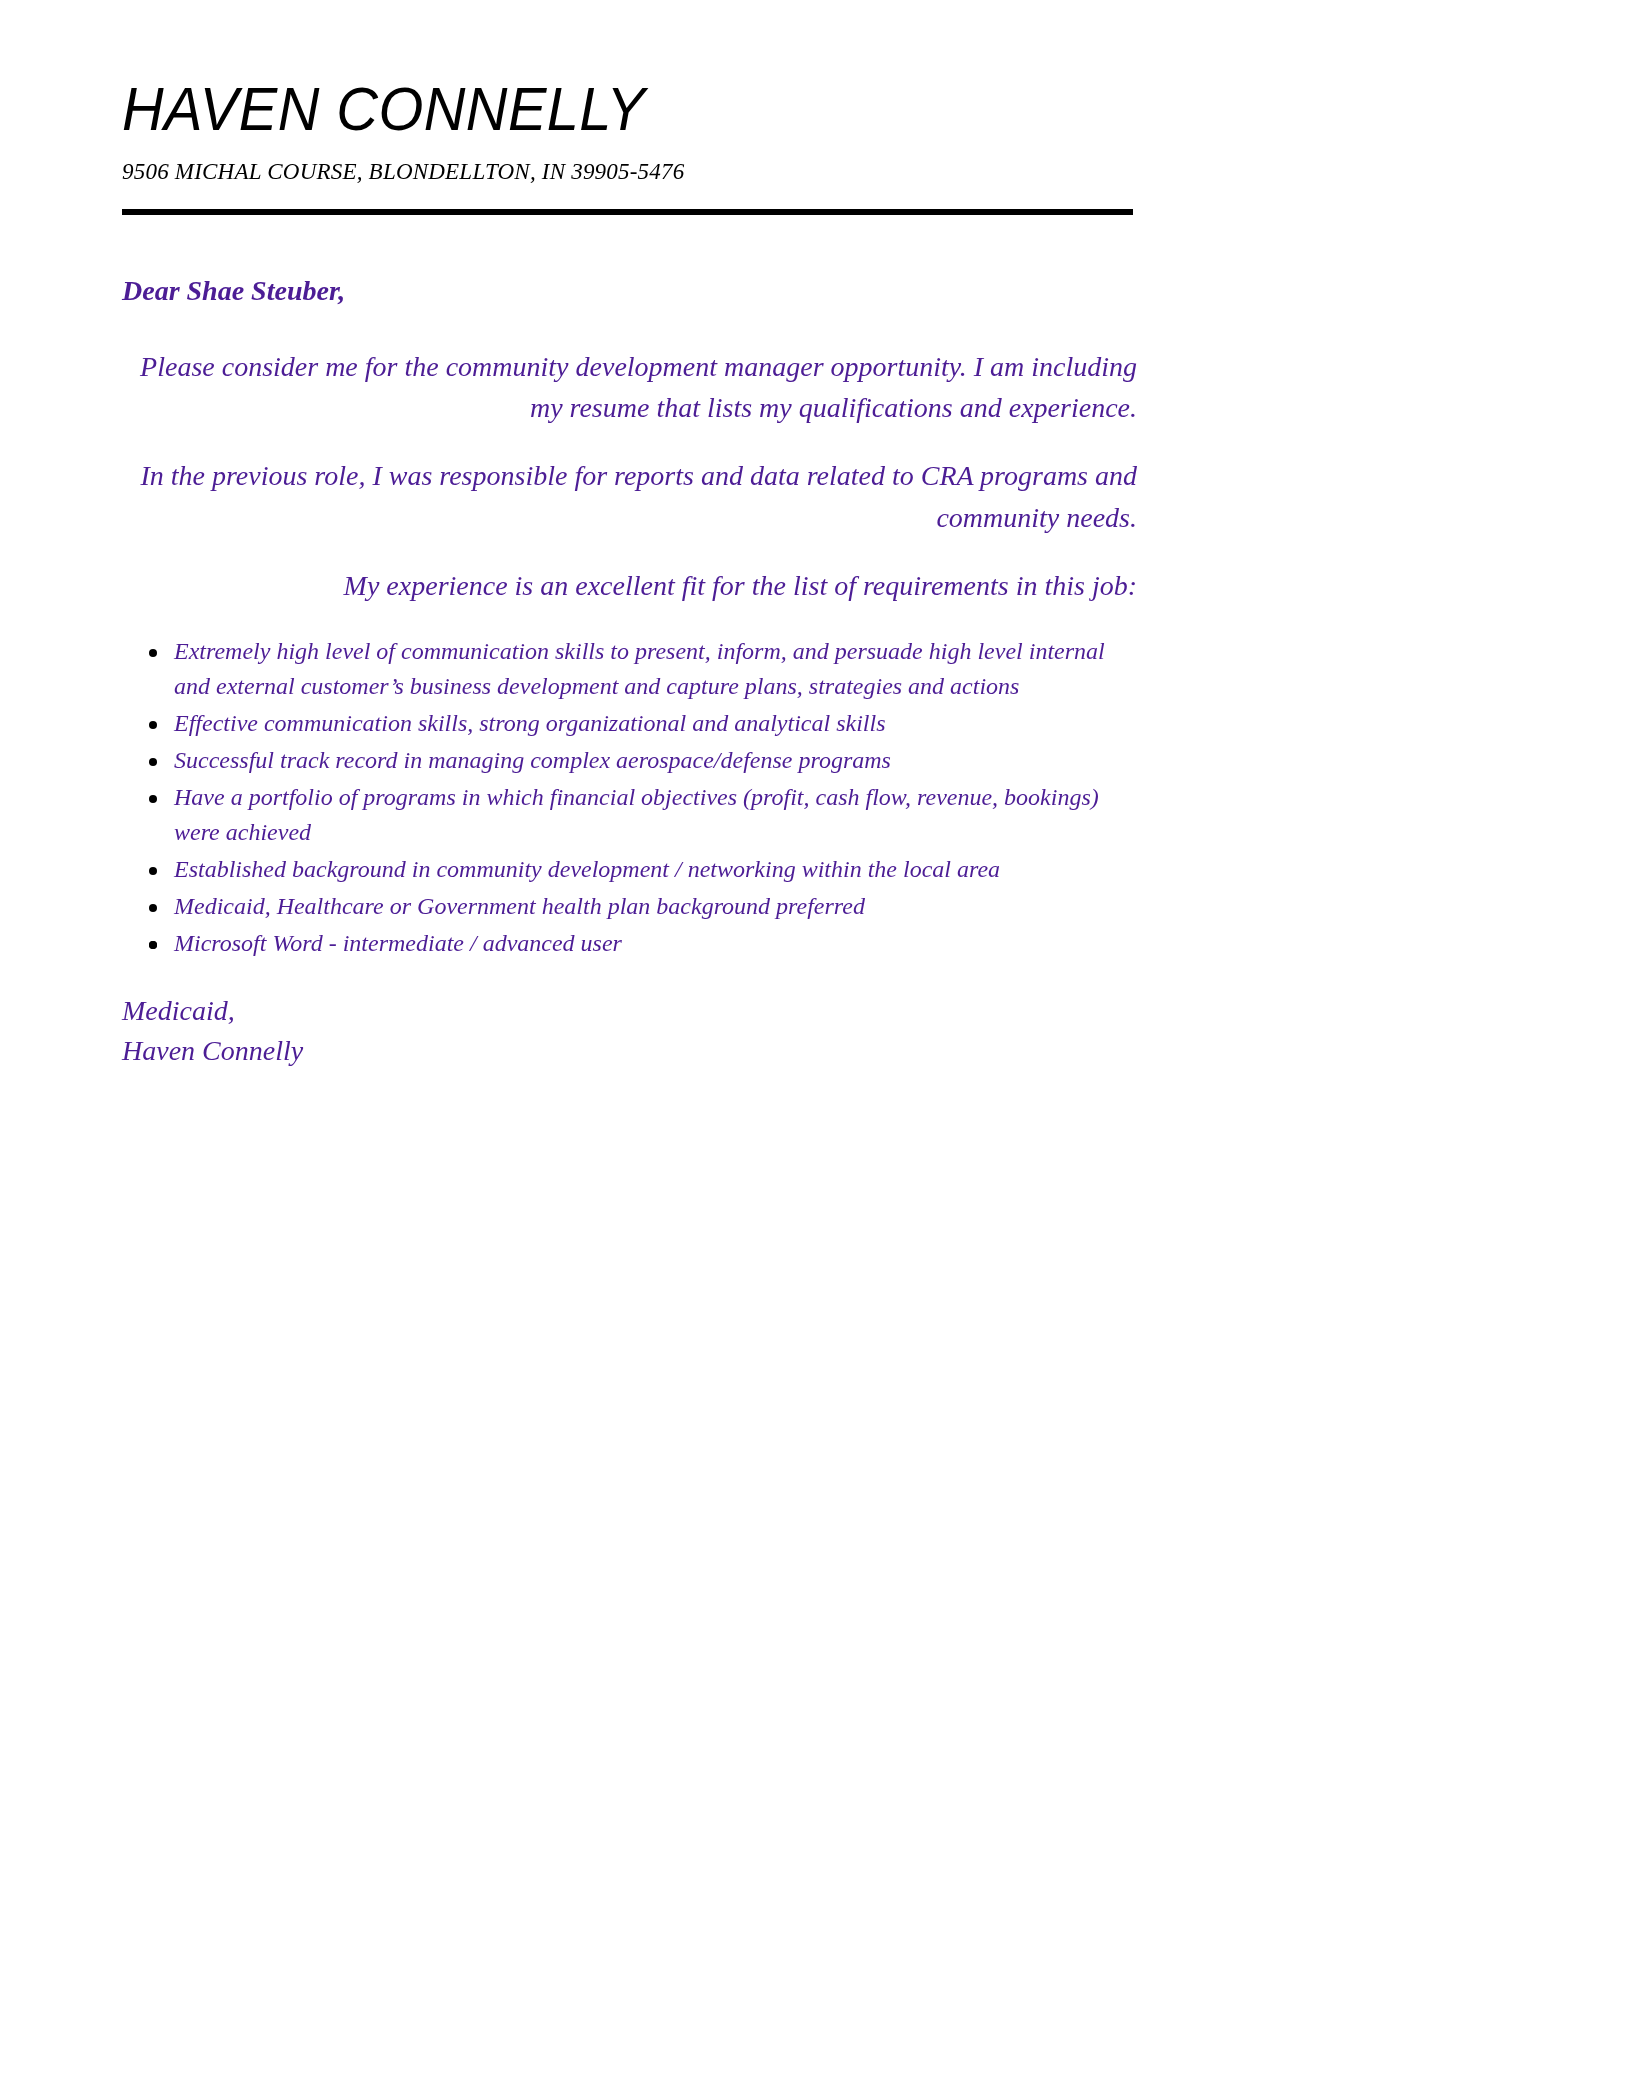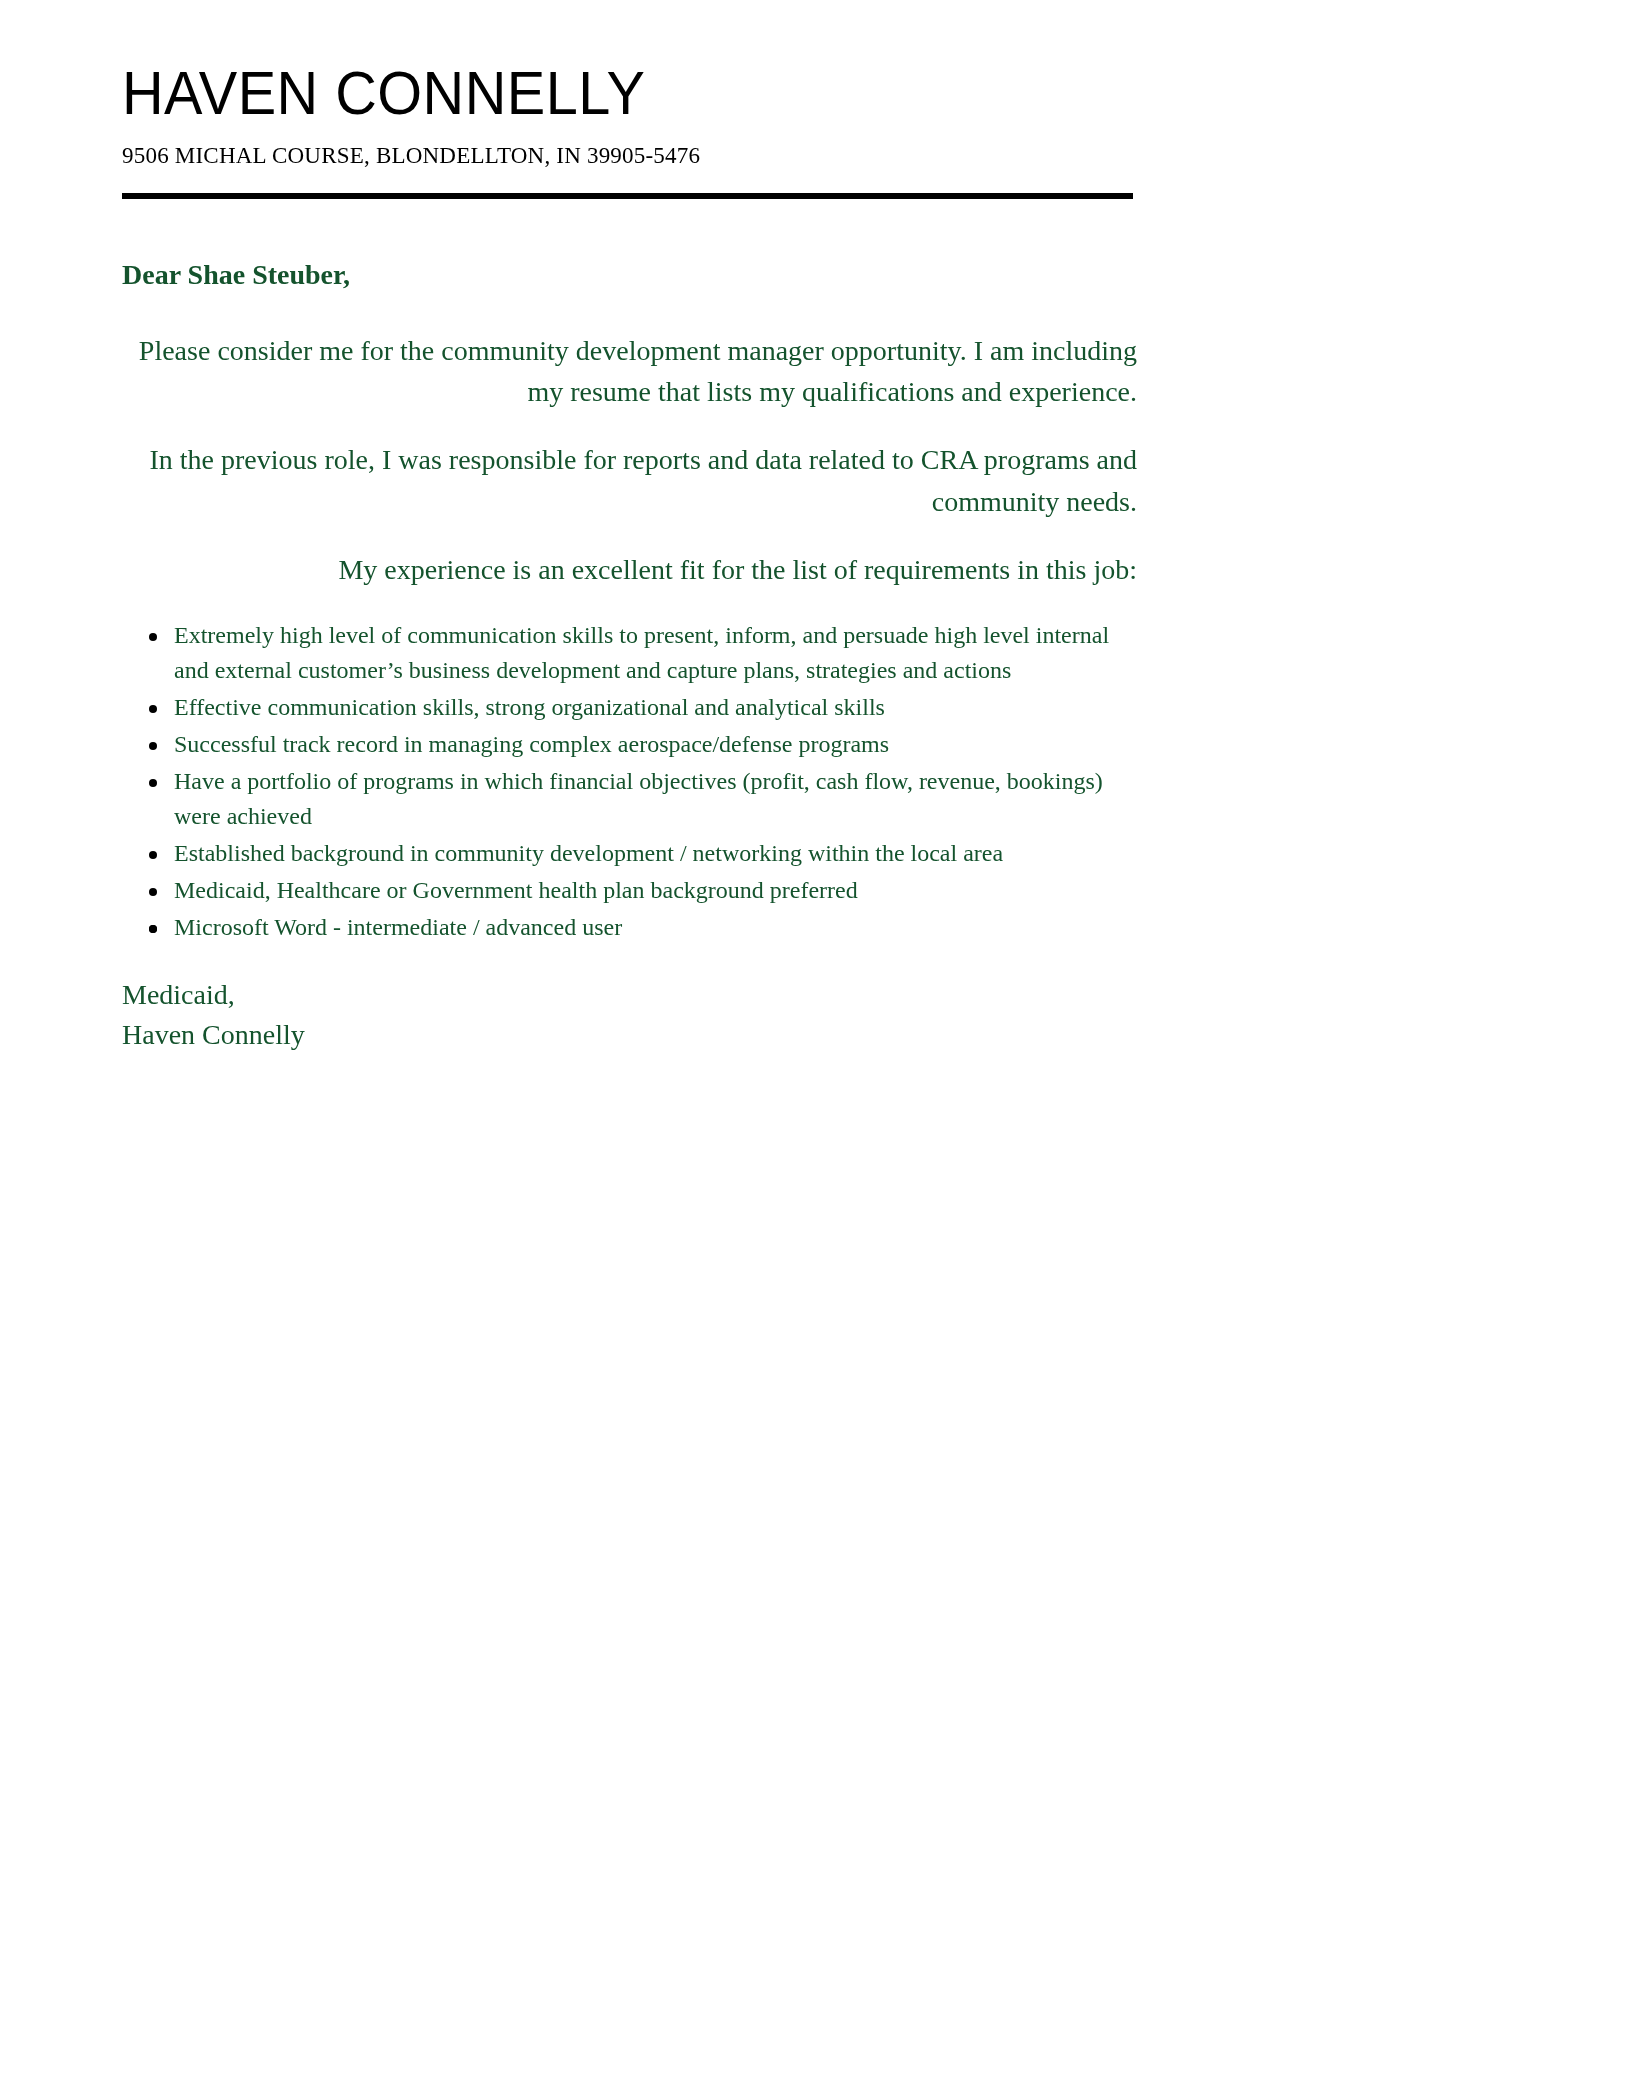--- a/index.html
+++ b/index.html
@@ -16,22 +16,23 @@
     background: #ffffff;
     box-sizing: border-box;
     overflow: hidden;
   }
 
   .sheet {
     position: absolute;
     left: 0;
     top: 0;
     width: 1632px;
-    padding: 60px 122px 0 122px;
+    padding: 76px 122px 0 122px;
     box-sizing: border-box;
+    font-style: italic;
   }
 
   
   .letterhead {
     padding-top: 0;
   }
 
   .name-title {
     font-family: "Liberation Sans", sans-serif;
     font-weight: 400;
@@ -60,21 +61,21 @@
     margin-top: 22px;
     height: 6px;
     background: #000000;
     width: 1011px;
   }
 
   
   .letter-body {
     padding-top: 56px;
     font-family: "Liberation Serif", serif;
-    color: #14532d;
+    color: #4c1d95;
   }
 
   .salutation {
     font-family: "Liberation Serif", serif;
     font-weight: bold;
     font-size: 28px;
     line-height: 1.45;
     margin: 0 0 34px 0;
   }
 

